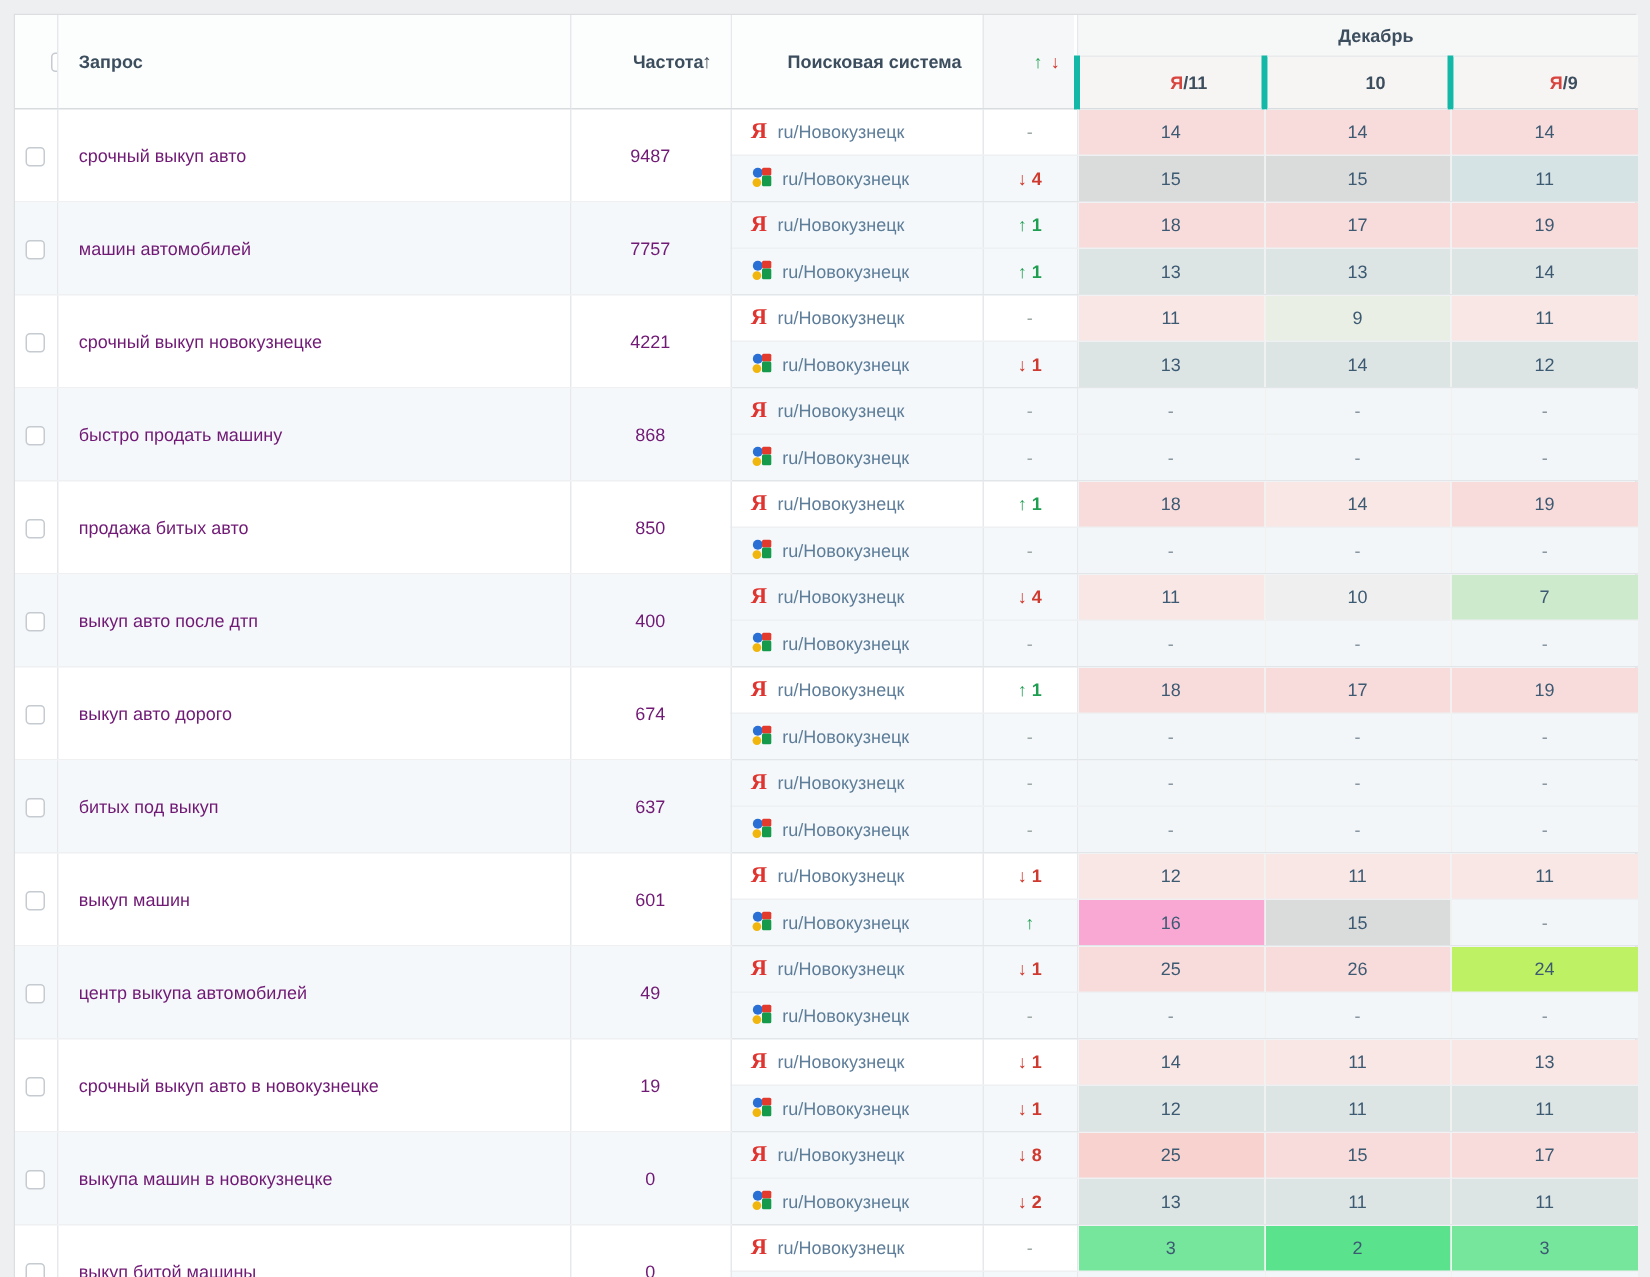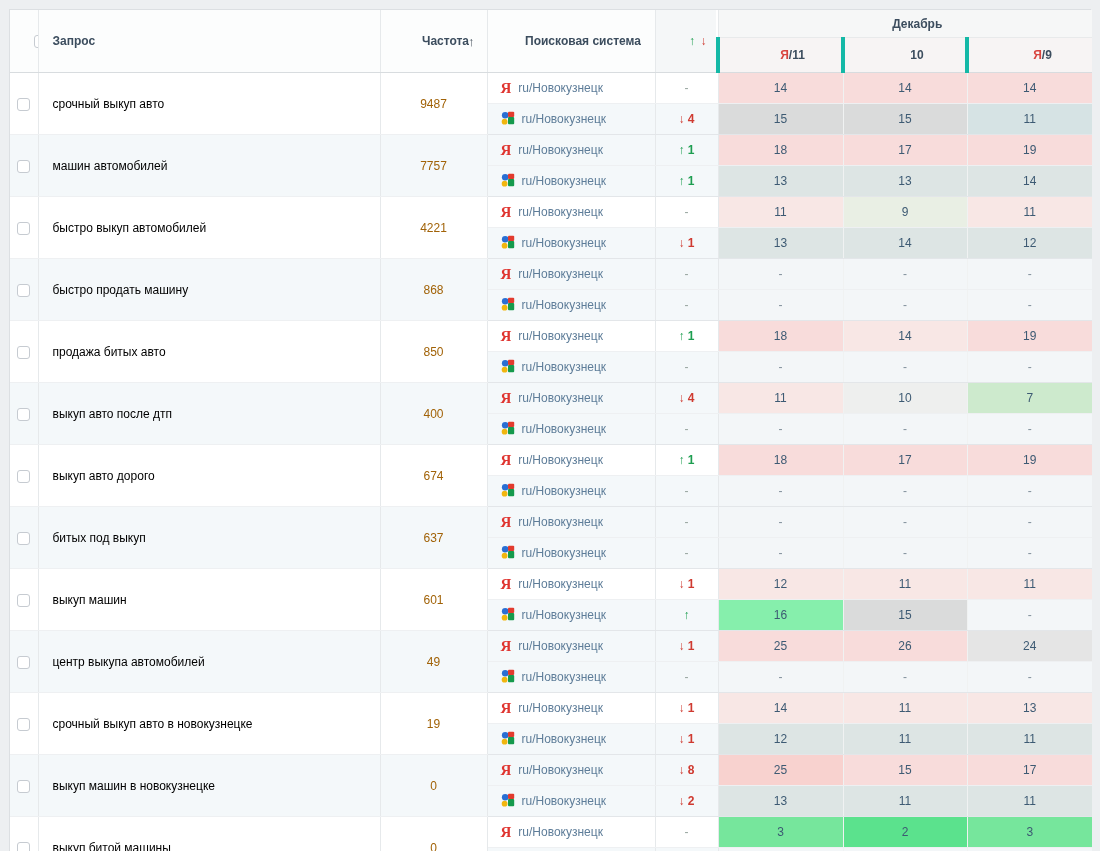--- a/index.html
+++ b/index.html
@@ -15,22 +15,22 @@
   .h-engine{text-align:center;line-height:1.35;white-space:normal;}
   .h-change{background:#f5f7f8;border-right:1px solid #e6e9eb;border-bottom:1px solid #d8dcdf;text-align:center;}
   .h-change .up{color:#1d9e50;font-weight:bold;}
   .h-change .down{color:#cf3a30;font-weight:bold;margin-left:2px;}
   .h-month{background:#f6f7f7;border-bottom:1px solid #e8eaeb;text-align:center;height:27px;}
   .h-date{background:#f7f4f4;border-bottom:1px solid #d8dcdf;border-left:4px solid #14b8a6;text-align:center;height:34px;}
   .h-date .ya, .ya-red{color:#d8443e;}
   tbody td{height:30px;vertical-align:middle;border-bottom:1px solid #eef0f2;}
   tr.group-end td{border-bottom:1px solid #e3e6e9;}
   td.cell-check{text-align:center;border-right:1px solid #e6e9eb;}
-  td.cell-query{text-align:left;padding-left:14px;color:#000000;border-right:1px solid #e6e9eb;}
-  td.cell-freq{text-align:center;color:#a16207;border-right:1px solid #e6e9eb;}
+  td.cell-query{text-align:left;padding-left:14px;color:#701a75;border-right:1px solid #e6e9eb;}
+  td.cell-freq{text-align:center;color:#701a75;border-right:1px solid #e6e9eb;}
   td.cell-engine{border-right:1px solid #e6e9eb;}
   td.cell-change{border-right:1px solid #e6e9eb;text-align:center;}
   td.white{background:#ffffff;}
   td.tint{background:#f4f8fa;}
   td.lefttint{background:#f4f8fa;}
   td.leftwhite{background:#ffffff;}
   .engine-inner{display:flex;align-items:center;gap:7px;padding-left:13px;}
   .region{color:#5e7d99;}
   .ya-glyph{font-family:"Liberation Serif",serif;font-weight:bold;color:#df342f;font-size:15px;line-height:1;}
   .g-icon{width:14px;height:14px;display:inline-block;}
@@ -139,21 +139,21 @@
               <span class="region">ru/Новокузнецк</span>
             </span>
           </td>
           <td class="cell-change tint"><span class="chg-up">↑ 1</span></td>
           <td class="cell-pos" style="background: rgb(221, 229, 228);">13</td>
           <td class="cell-pos" style="background: rgb(221, 229, 228);">13</td>
           <td class="cell-pos" style="background: rgb(221, 229, 228);">14</td>
         </tr>
         <tr>
           <td rowspan="2" class="cell-check leftwhite"><input type="checkbox" class="cb" style=""></td>
-          <td rowspan="2" class="cell-query leftwhite">быстро выкуп автомобилей</td>
+          <td rowspan="2" class="cell-query leftwhite">срочный выкуп новокузнецке</td>
           <td rowspan="2" class="cell-freq leftwhite">4221</td>
           <td class="cell-engine white">
             <span class="engine-inner">
               <span class="ya-glyph">Я</span>
               <span class="region">ru/Новокузнецк</span>
             </span>
           </td>
           <td class="cell-change white"><span class="chg-dash">-</span></td>
           <td class="cell-pos" style="background: rgb(248, 231, 229);">11</td>
           <td class="cell-pos" style="background: rgb(233, 239, 228);">9</td>
@@ -357,38 +357,38 @@
               <span><svg class="g-icon" viewBox="0 0 14 14" xmlns="http://www.w3.org/2000/svg">
                   <circle cx="4.2" cy="4.2" r="3.3" fill="#2a6fd3"></circle>
                   <rect x="7" y="0.8" width="6.2" height="5.2" rx="1" fill="#e23b2e"></rect>
                   <rect x="7" y="6" width="6.2" height="7.2" rx="1" fill="#159a4c"></rect>
                   <circle cx="3.6" cy="10.7" r="2.9" fill="#f1b60e"></circle>
                 </svg></span>
               <span class="region">ru/Новокузнецк</span>
             </span>
           </td>
           <td class="cell-change tint"><span class="chg-up">↑</span></td>
-          <td class="cell-pos" style="background: #86efac; margin-left: 48px;">16</td>
+          <td class="cell-pos" style="background: #f9a8d4; margin-left: 48px;">16</td>
           <td class="cell-pos" style="background: rgb(218, 219, 219);">15</td>
           <td class="cell-pos dash" style="background: rgb(243, 246, 248);">-</td>
         </tr>
         <tr>
           <td rowspan="2" class="cell-check lefttint"><input type="checkbox" class="cb" style=""></td>
           <td rowspan="2" class="cell-query lefttint">центр выкупа автомобилей</td>
           <td rowspan="2" class="cell-freq lefttint">49</td>
           <td class="cell-engine tint">
             <span class="engine-inner">
               <span class="ya-glyph">Я</span>
               <span class="region">ru/Новокузнецк</span>
             </span>
           </td>
           <td class="cell-change tint"><span class="chg-down">↓ 1</span></td>
           <td class="cell-pos" style="background: rgb(248, 220, 219);">25</td>
           <td class="cell-pos" style="background: rgb(248, 220, 219);">26</td>
-          <td class="cell-pos" style="background: #e5e5e5;">24</td>
+          <td class="cell-pos" style="background: #bef264;">24</td>
         </tr>
         <tr class="group-end">
           <td class="cell-engine tint">
             <span class="engine-inner">
               <span><svg class="g-icon" viewBox="0 0 14 14" xmlns="http://www.w3.org/2000/svg">
                   <circle cx="4.2" cy="4.2" r="3.3" fill="#2a6fd3"></circle>
                   <rect x="7" y="0.8" width="6.2" height="5.2" rx="1" fill="#e23b2e"></rect>
                   <rect x="7" y="6" width="6.2" height="7.2" rx="1" fill="#159a4c"></rect>
                   <circle cx="3.6" cy="10.7" r="2.9" fill="#f1b60e"></circle>
                 </svg></span>
@@ -427,21 +427,21 @@
               <span class="region">ru/Новокузнецк</span>
             </span>
           </td>
           <td class="cell-change tint"><span class="chg-down">↓ 1</span></td>
           <td class="cell-pos" style="background: rgb(221, 229, 228);">12</td>
           <td class="cell-pos" style="background: rgb(221, 229, 228);">11</td>
           <td class="cell-pos" style="background: rgb(221, 229, 228);">11</td>
         </tr>
         <tr>
           <td rowspan="2" class="cell-check lefttint"><input type="checkbox" class="cb" style=""></td>
-          <td rowspan="2" class="cell-query lefttint">выкуп машин в новокузнецке</td>
+          <td rowspan="2" class="cell-query lefttint">выкупа машин в новокузнецке</td>
           <td rowspan="2" class="cell-freq lefttint">0</td>
           <td class="cell-engine tint">
             <span class="engine-inner">
               <span class="ya-glyph">Я</span>
               <span class="region">ru/Новокузнецк</span>
             </span>
           </td>
           <td class="cell-change tint"><span class="chg-down">↓ 8</span></td>
           <td class="cell-pos" style="background: rgb(248, 210, 207);">25</td>
           <td class="cell-pos" style="background: rgb(248, 220, 219);">15</td>

